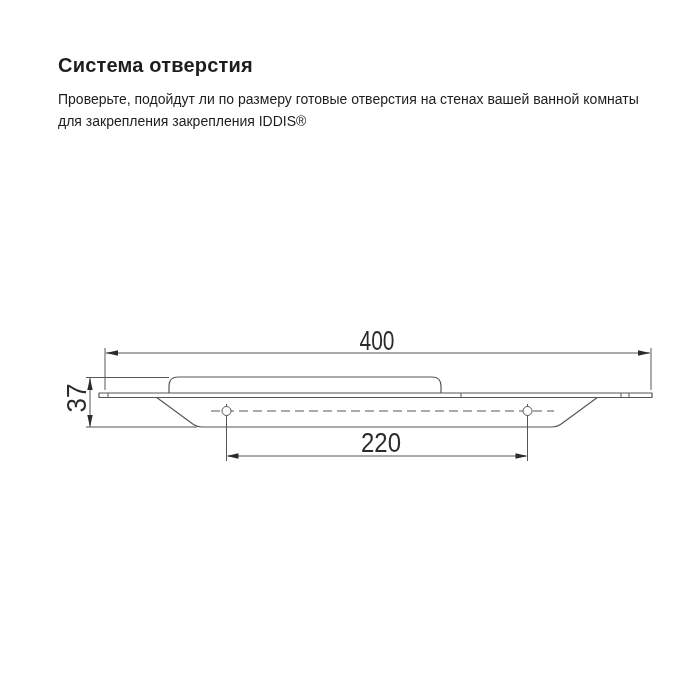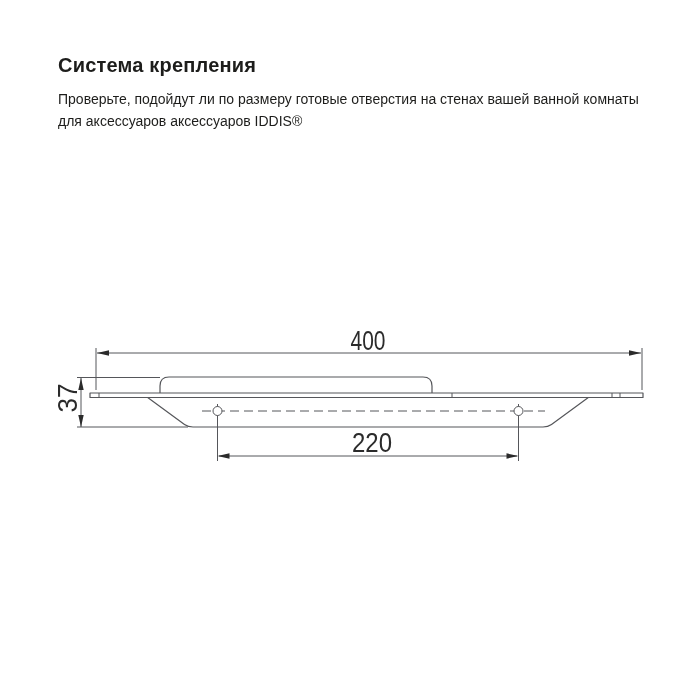--- a/index.html
+++ b/index.html
@@ -26,21 +26,21 @@
     letter-spacing: 0.2px;
   }
   .page-desc {
     margin-top: 11px;
     font-size: 14px;
     line-height: 22px;
     color: #1d1d1b;
   }
   .diagram-wrap {
     position: absolute;
-    left: 0;
+    left: 9px;
     top: 325px;
     width: 572px;
     height: 160px;
   }
   svg { display: block; }
   .outline {
     fill: none;
     stroke: #55565a;
     stroke-width: 1.2;
     stroke-linejoin: round;
@@ -66,24 +66,24 @@
   .dim-text {
     fill: #2b2b2b;
     font-family: "Liberation Sans", sans-serif;
     font-size: 27px;
   }
 </style>
 </head>
 <body>
 
 <div class="header">
-  <h1 class="page-title">Система крепления</h1>
+  <h1 class="page-title">Система отверстия</h1>
   <div class="page-desc">
     <div>Проверьте, подойдут ли по размеру готовые отверстия на стенах вашей ванной комнаты</div>
-    <div>для аксессуаров аксессуаров IDDIS®</div>
+    <div>для закрепления закрепления IDDIS®</div>
   </div>
 </div>
 
 <div class="diagram-wrap">
   <svg width="700" height="160" viewBox="0 325 700 160">
 
     <path class="outline" d="M147,397 L184.5,424.5 Q188,427 193,427 L543,427 Q548,427 551.5,424.5 L589,397"></path>
 
     <path class="outline-filled" d="M160,394 L160,386 Q160,377 169,377 L423,377 Q432,377 432,386 L432,394"></path>
 

